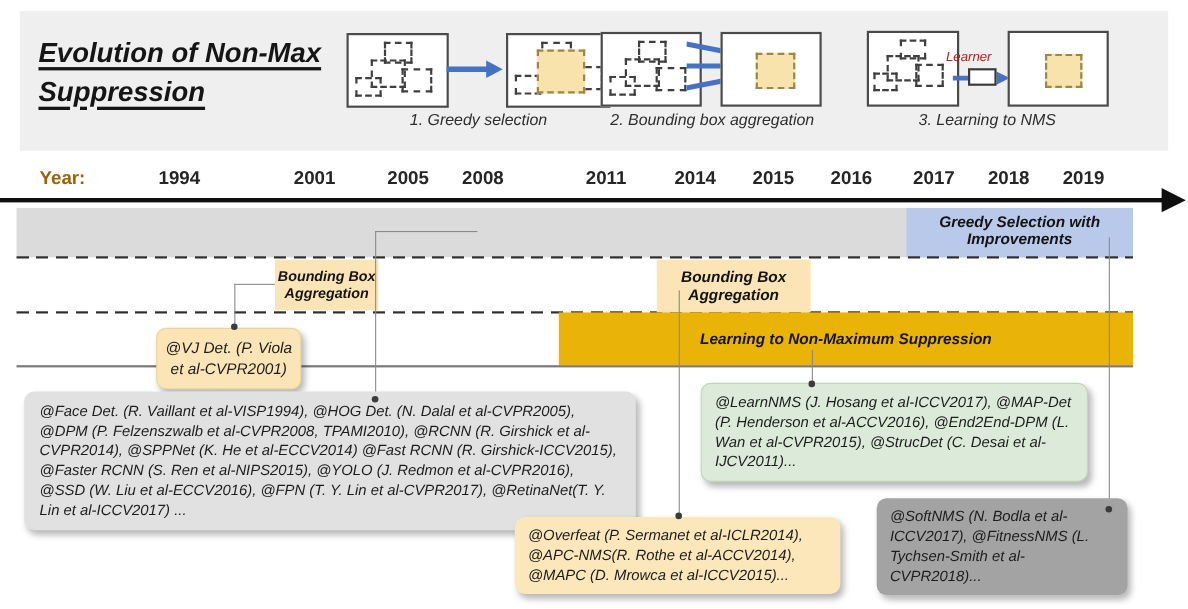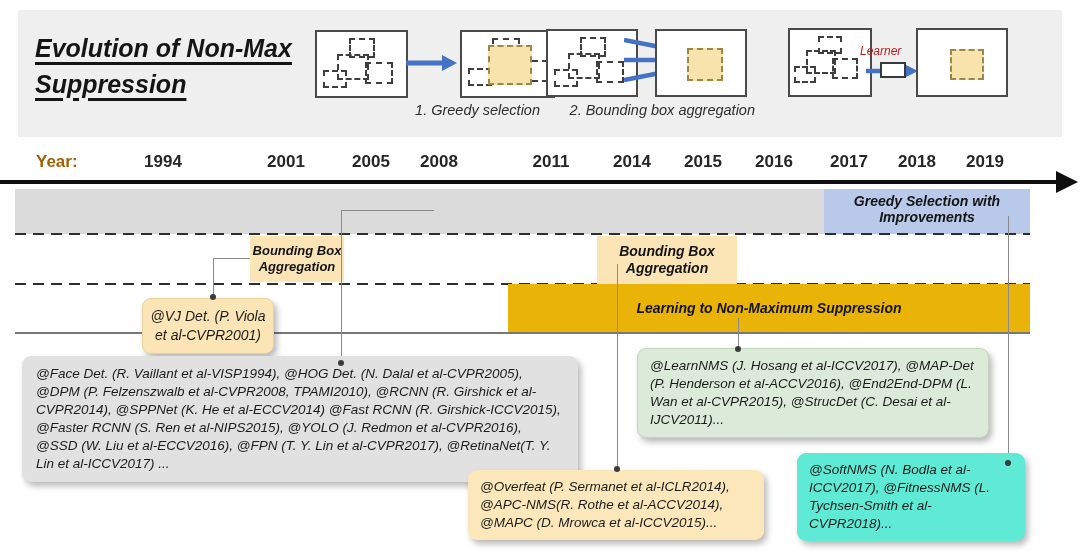--- a/index.html
+++ b/index.html
@@ -8,21 +8,21 @@
 
   .banner { position:absolute; left:18px; top:10px; width:1044px; height:127px; background:#efefef; }
 
   .title { position:absolute; left:35px; top:31px; width:300px; font-size:25px; font-weight:bold;
            font-style:italic; color:#151515; line-height:1.42;
            text-decoration:underline; text-decoration-thickness:2.5px; text-underline-offset:5px; }
 
   .ibox { position:absolute; background:#ffffff; border:2px solid #4a4a4a; }
   .dr   { position:absolute; border:2px dashed #3f3f3f; }
   .yb   { position:absolute; background:#f8e3ad; border:2px dashed #9b8747; }
-  .ilabel { position:absolute; font-style:italic; font-size:14.5px; color:#2e2e2e; text-align:right; }
+  .ilabel { position:absolute; font-style:italic; font-size:14.5px; color:#2e2e2e; text-align:center; }
   .learner-lbl { position:absolute; font-style:italic; font-size:12px; color:#b91c1c; text-align:left; }
   .learner-box { position:absolute; background:#ffffff; border:2px solid #3a3a3a; }
   .arrow-svg { position:absolute; }
 
   .yearlbl { position:absolute; top:152px; font-size:17px; font-weight:bold; color:#a16207; }
   .year    { position:absolute; top:152px; width:70px; text-align:center; font-size:17px; font-weight:bold; color:#262626; }
 
   .axis  { position:absolute; left:0; top:180px; width:1058px; height:4px; background:#0f0f0f; }
   .axis-head { position:absolute; left:1056px; top:171px; width:0; height:0;
                border-left:22px solid #0f0f0f; border-top:11px solid transparent; border-bottom:11px solid transparent; }
@@ -97,20 +97,21 @@
   </div>
   <div class="learner-lbl" style="left:860px;top:44px;width:66px">Learner</div>
   <svg class="arrow-svg" style="left:866px;top:60px" width="54" height="22">
     <line x1="0" y1="11" x2="40" y2="11" stroke="#4472c4" stroke-width="4.5"></line>
     <polygon points="38,4 52,11 38,18" fill="#4472c4"></polygon>
   </svg>
   <div class="learner-box" style="left:880px;top:62px;width:26px;height:16px"></div>
   <div class="ibox" style="left:916px;top:28px;width:92px;height:69px">
     <div class="yb" style="left:32px;top:19px;width:34px;height:31px"></div>
   </div>
+  <div class="ilabel" style="left:795px;top:102px;width:205px">3. Learning to NMS</div>
 
   <span class="yearlbl" style="left:36px">Year:</span>
   <span class="year" style="left:128px">1994</span>
   <span class="year" style="left:251px">2001</span>
   <span class="year" style="left:336px">2005</span>
   <span class="year" style="left:404px">2008</span>
   <span class="year" style="left:516px">2011</span>
   <span class="year" style="left:597px">2014</span>
   <span class="year" style="left:668px">2015</span>
   <span class="year" style="left:739px">2016</span>
@@ -155,15 +156,15 @@
   <div class="dot" style="left:1005px;top:460px"></div>
 
   <div class="callout" style="left:142px;top:298px;width:132px;background:#fbe5b6;border:1px solid #e8d39b;text-align:center;font-size:14px;padding:8px 6px">@VJ Det. (P. Viola et al-CVPR2001)</div>
 
   <div class="callout" style="left:22px;top:356px;width:556px;background:#e1e1e1;padding:9px 14px">@Face Det. (R. Vaillant et al-VISP1994), @HOG Det. (N. Dalal et al-CVPR2005), @DPM (P. Felzenszwalb et al-CVPR2008, TPAMI2010), @RCNN (R. Girshick et al-CVPR2014), @SPPNet (K. He et al-ECCV2014) @Fast RCNN (R. Girshick-ICCV2015), @Faster RCNN (S. Ren et al-NIPS2015), @YOLO (J. Redmon et al-CVPR2016), @SSD (W. Liu et al-ECCV2016), @FPN (T. Y. Lin et al-CVPR2017), @RetinaNet(T. Y. Lin et al-ICCV2017) ...</div>
 
   <div class="callout" style="left:637px;top:348px;width:352px;background:#dcead9;border:1px solid #c2d6b8;padding:8px 12px">@LearnNMS (J. Hosang et al-ICCV2017), @MAP-Det (P. Henderson et al-ACCV2016), @End2End-DPM (L. Wan et al-CVPR2015), @StrucDet (C. Desai et al-IJCV2011)...</div>
 
   <div class="callout" style="left:468px;top:470px;width:296px;background:#fbe7ba;padding:8px 12px">@Overfeat (P. Sermanet et al-ICLR2014), @APC-NMS(R. Rothe et al-ACCV2014), @MAPC (D. Mrowca et al-ICCV2015)...</div>
 
-  <div class="callout" style="left:797px;top:453px;width:228px;background:#5eead4;padding:8px 12px">@SoftNMS (N. Bodla et al-ICCV2017), @FitnessNMS (L. Tychsen-Smith et al-CVPR2018)...</div>
+  <div class="callout" style="left:797px;top:453px;width:228px;background:#a3a3a3;padding:8px 12px">@SoftNMS (N. Bodla et al-ICCV2017), @FitnessNMS (L. Tychsen-Smith et al-CVPR2018)...</div>
 
 </div>
 
 </body></html>

